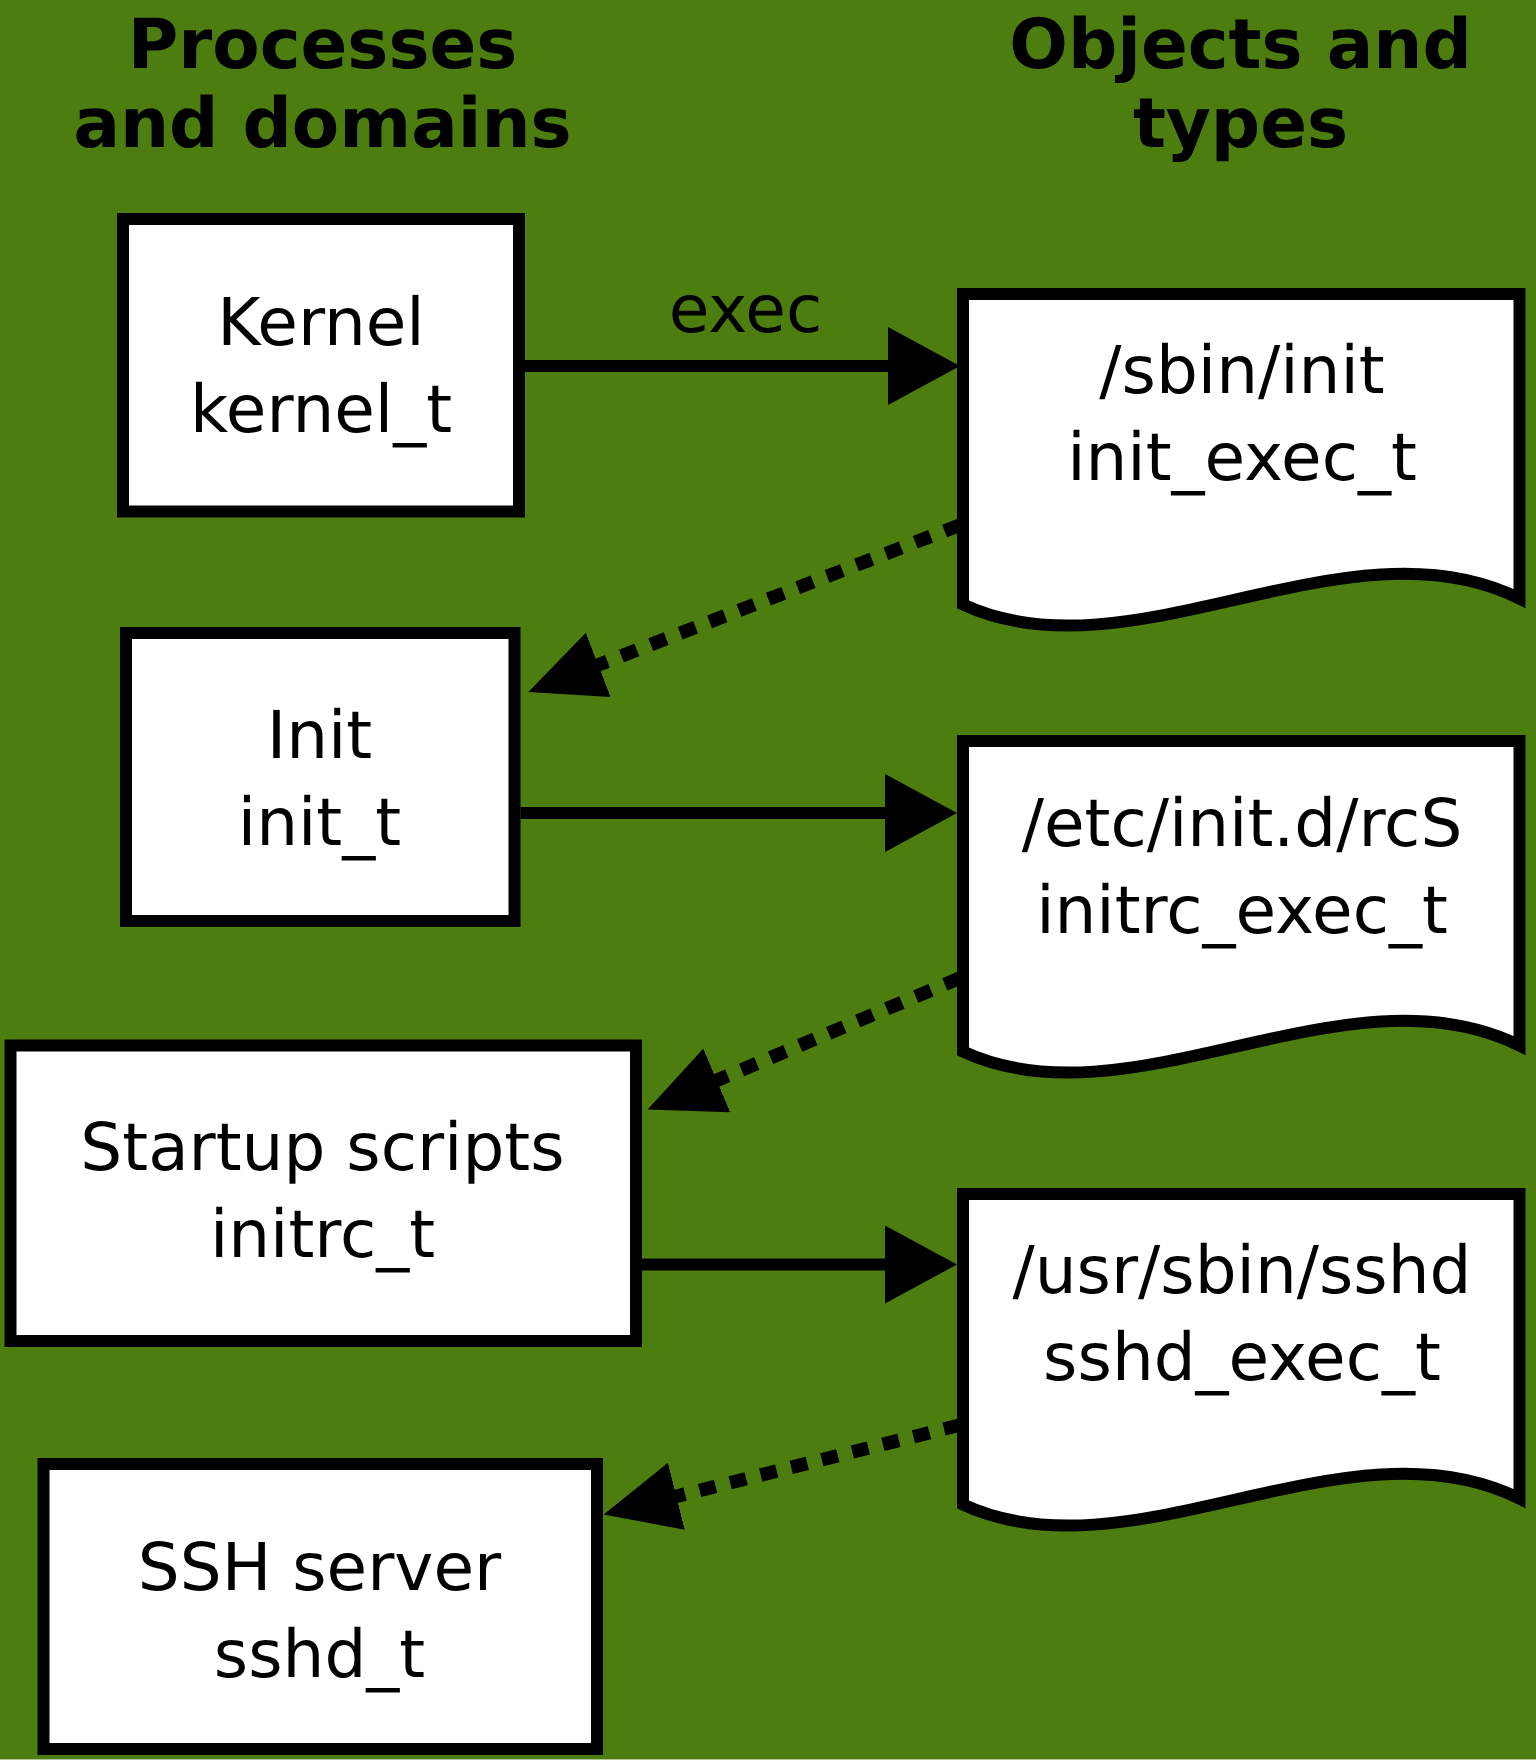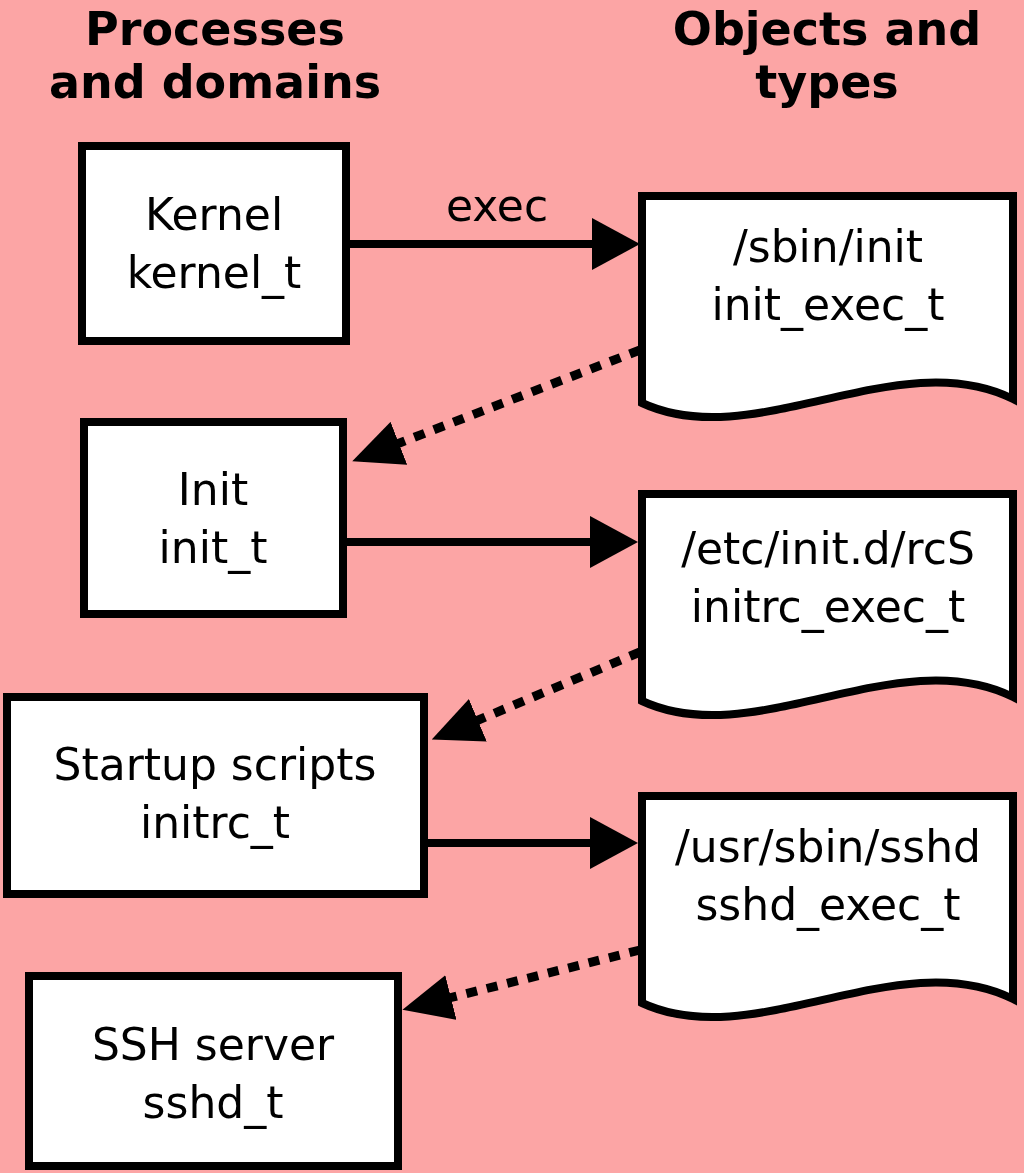--- a/index.html
+++ b/index.html
@@ -4,21 +4,21 @@
 <style>
   html, body {
     margin: 0;
     padding: 0;
     background: #ffffff;
   }
   .canvas {
     position: relative;
     width: 1024px;
     height: 1173px;
-    background: #fca5a5;
+    background: #4d7c0f;
     overflow: hidden;
   }
   svg {
     display: block;
   }
   text {
     font-family: "DejaVu Sans", sans-serif;
     fill: #000000;
   }
   .heading {

